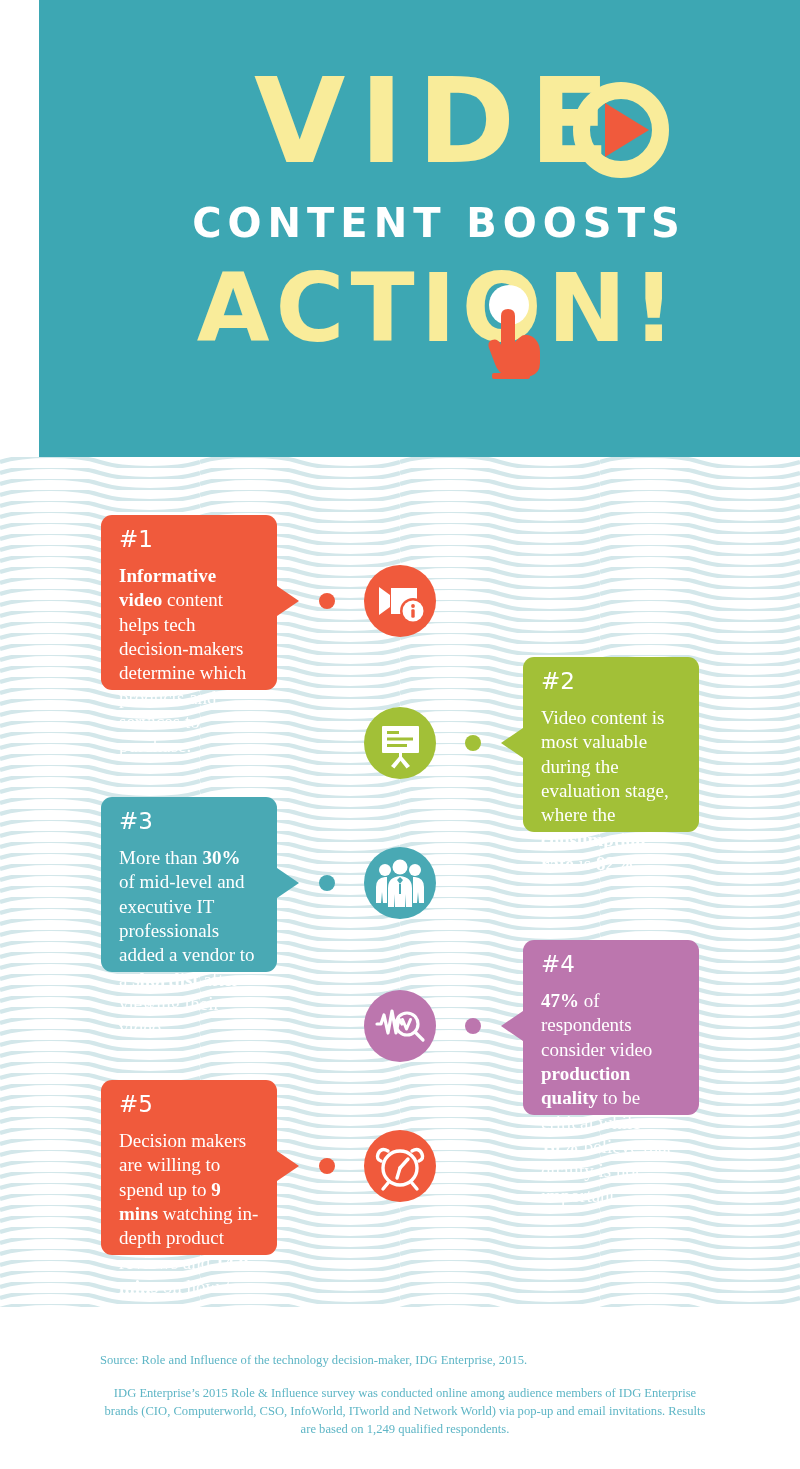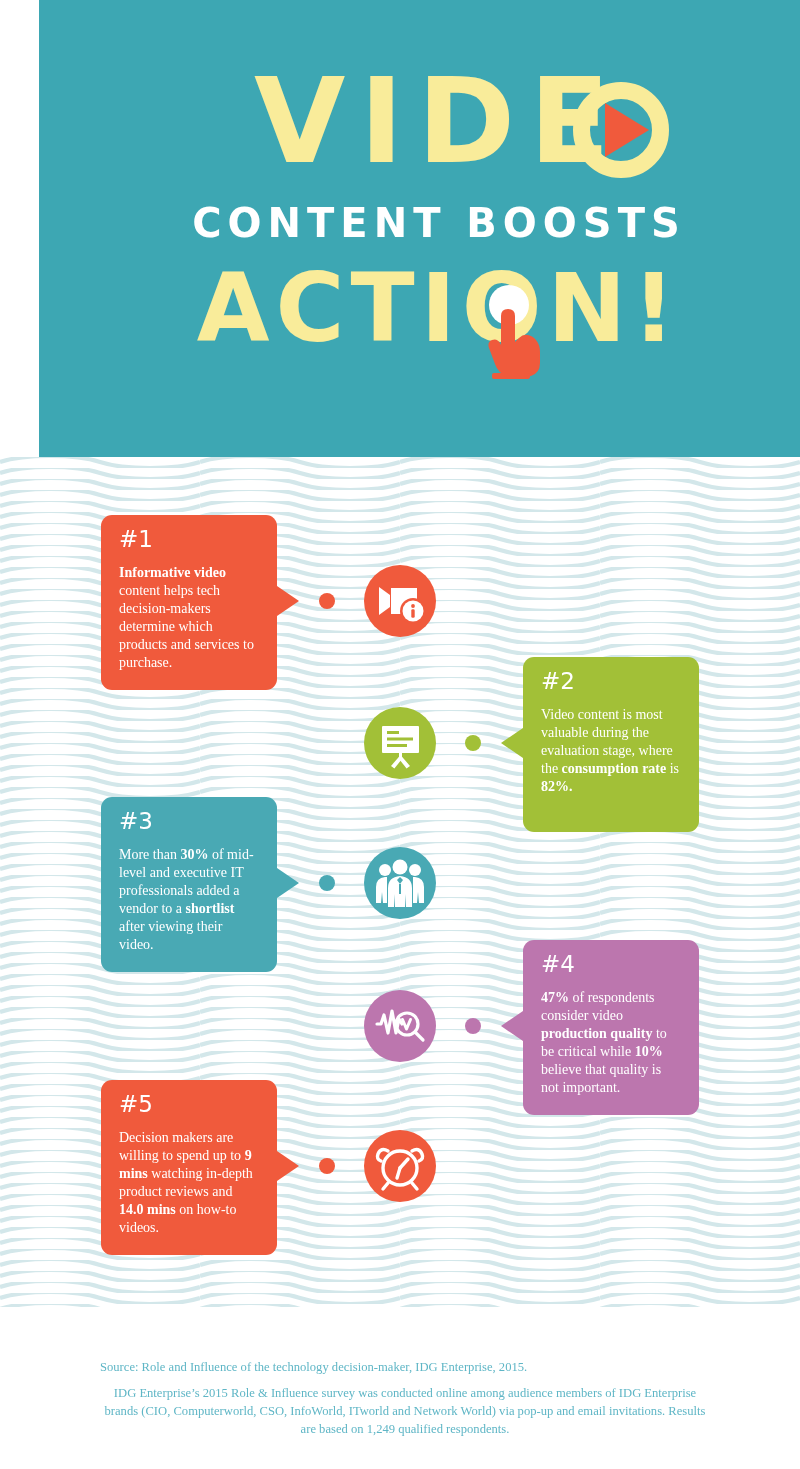--- a/index.html
+++ b/index.html
@@ -96,21 +96,21 @@
   .bubble .num{
     font-family:"DejaVu Sans",sans-serif;
     font-weight:400;
     font-size:23px;
     line-height:1;
     margin-bottom:13px;
     letter-spacing:0px;
   }
   .bubble .body{
     font-family:"Liberation Serif",serif;
-    font-size:14px;
+    font-size:19px;
     line-height:1.28;
   }
   .bubble .body b{font-weight:700;}
 
   .bubble.left{left:101px;}
   .bubble.right{left:523px;}
 
   
   .tail{position:absolute;width:0;height:0;}
   .tail.right-point{
@@ -136,21 +136,20 @@
   .footer{
     position:absolute;left:0;top:1307px;width:800px;height:162px;
     background:#ffffff;
   }
   .footer .src{
     position:absolute;left:100px;top:45px;width:620px;
     font-family:"Liberation Serif",serif;
     font-size:12.6px;
     line-height:1.35;
     color:#5fb6c6;
-    margin-top:7px;
   }
   .footer .meth{
     position:absolute;left:100px;top:78px;width:610px;
     font-family:"Liberation Serif",serif;
     font-size:12.6px;
     line-height:1.42;
     color:#5fb6c6;
     text-align:center;
   }
 </style>

